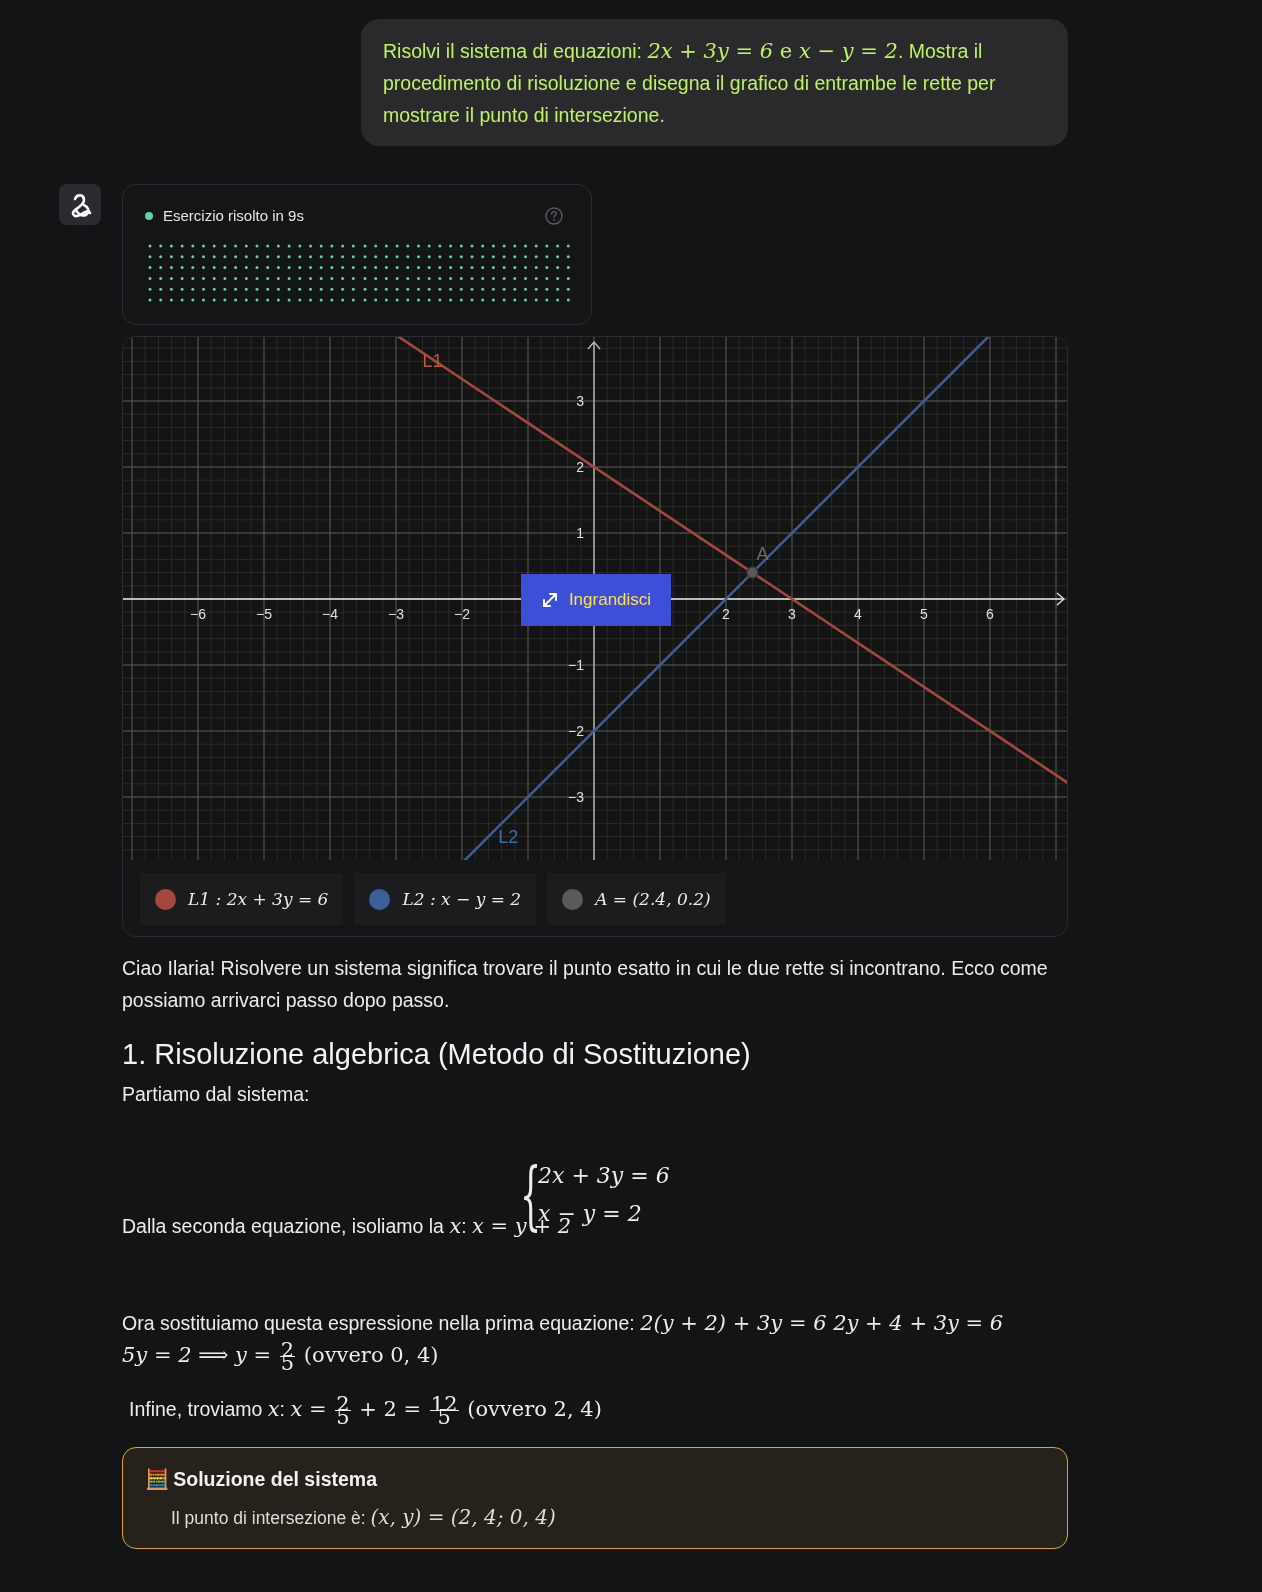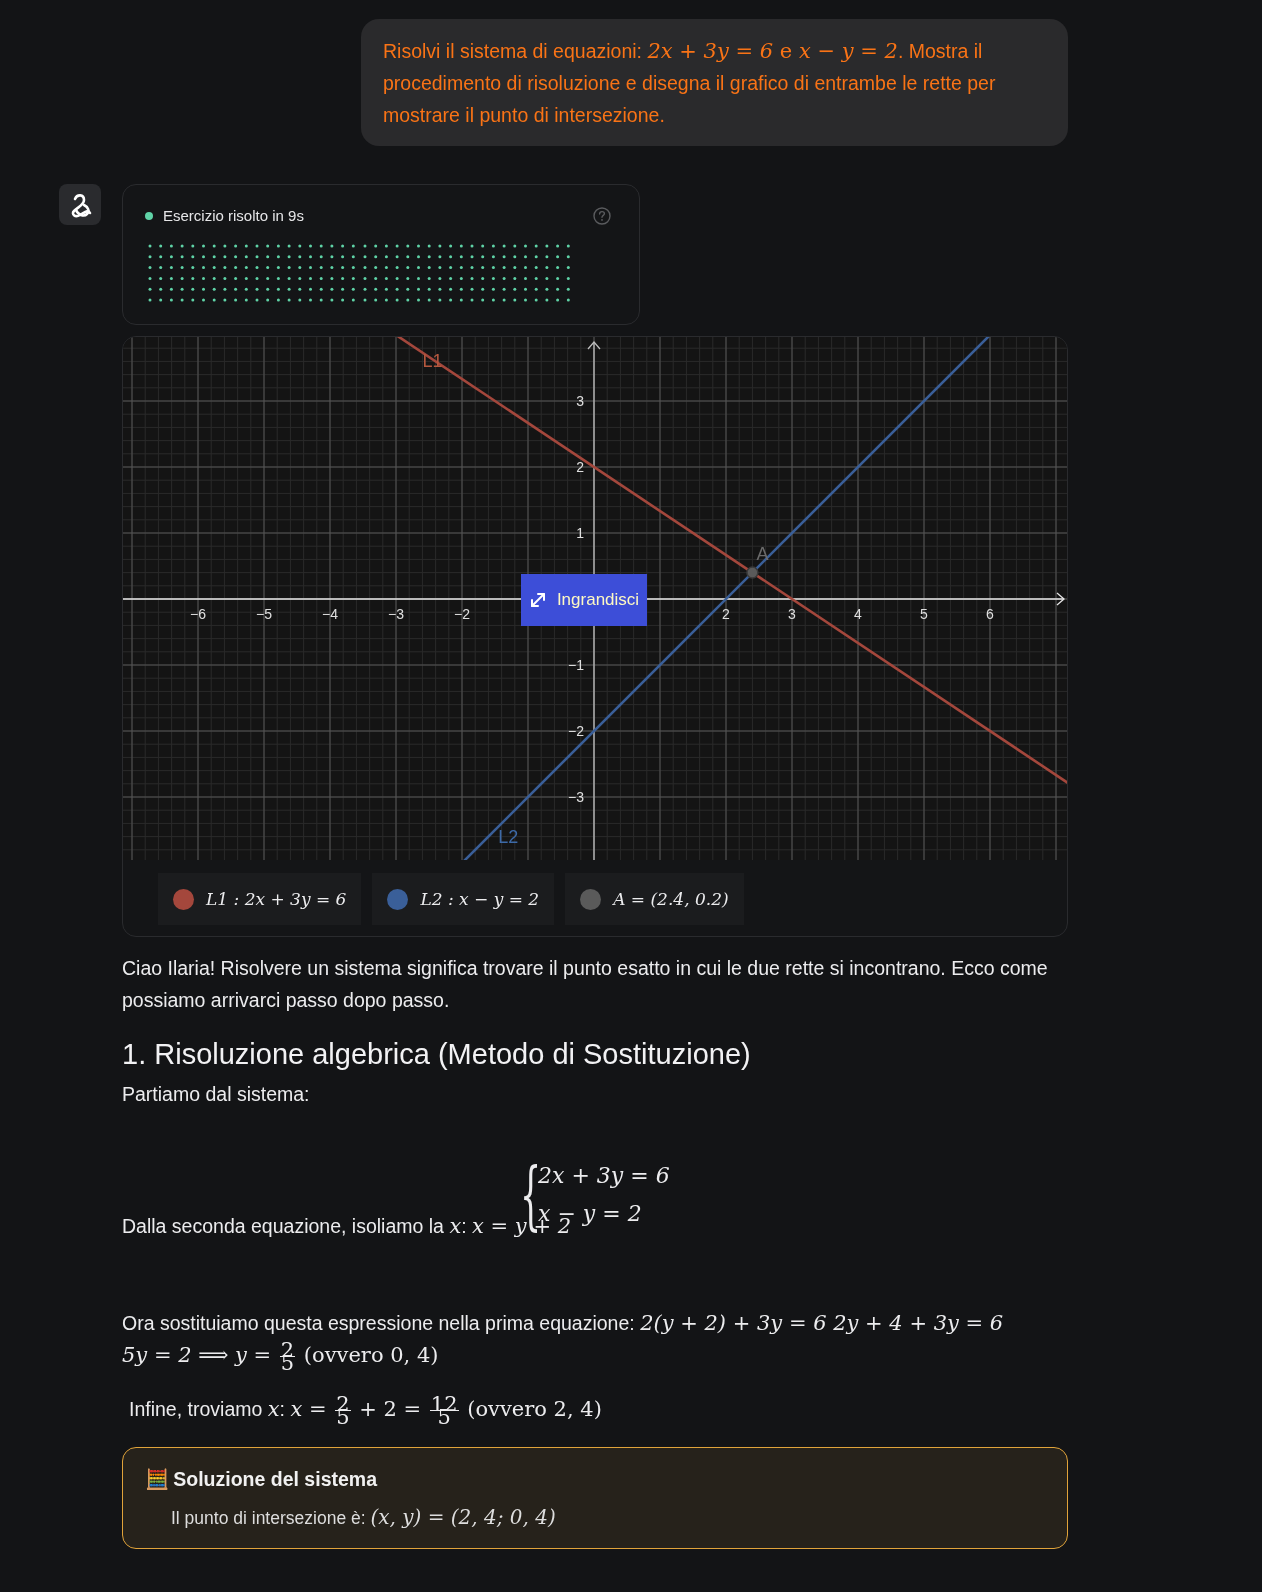--- a/index.html
+++ b/index.html
@@ -9,56 +9,56 @@
     font-family: "Liberation Sans", "DejaVu Sans", sans-serif;
     color: #e8e8ea;
   }
   .math { font-family: "DejaVu Serif", "Liberation Serif", serif; }
   .mi { font-style: italic; }
 
   
   .user-bubble {
     position: absolute; left: 361px; top: 19px; width: 707px; height: 127px;
     background: #2a2a2c; border-radius: 18px;
-    padding: 16px 22px; font-size: 19.5px; line-height: 32px; color: #f97316;
+    padding: 16px 22px; font-size: 19.5px; line-height: 32px; color: #bef264;
   }
   .user-bubble .math { font-size: 21px; }
 
   
   .avatar {
     position: absolute; left: 59px; top: 184px; width: 42px; height: 41px;
     background: #2a2b2e; border-radius: 8px;
     display: flex; align-items: center; justify-content: center;
   }
 
   
   .status-card {
-    position: absolute; left: 122px; top: 184px; width: 518px; height: 141px;
+    position: absolute; left: 122px; top: 184px; width: 470px; height: 141px;
     border: 1px solid #2a2b2e; border-radius: 14px; background: #141517; padding-left: 8px;
   }
   .status-row { position: absolute; left: 22px; top: 22px; display: flex; align-items: center; gap: 10px; }
   .status-dot { width: 8px; height: 8px; border-radius: 50%; background: #5fd3a7; }
   .status-text { font-size: 15px; color: #e6e6e8; }
   .help-icon { position: absolute; right: 27px; top: 21px; width: 20px; height: 20px; }
   .dot-grid { position: absolute; left: 24px; top: 58px; }
 
   
   .graph-card {
     position: absolute; left: 122px; top: 336px; width: 946px; height: 601px;
     border: 1px solid #2a2b2e; border-radius: 14px; background: #141517; overflow: hidden;
   }
   .graph-svg { position: absolute; left: 0; top: 0; }
   .zoom-btn {
-    position: absolute; left: 398px; top: 237px; width: 126px; height: 52px;
-    background: #3d4ed8; color: #fef9c3; border: none;
+    position: absolute; left: 398px; top: 237px; width: 150px; height: 52px;
+    background: #3d4ed8; color: #fde047; border: none;
     display: flex; align-items: center; justify-content: center; gap: 10px;
     font-size: 17px; cursor: pointer;
     font-family: "Liberation Sans", sans-serif;
   }
-  .legend { position: absolute; left: 35px; top: 536px; display: flex; gap: 11px; }
+  .legend { position: absolute; left: 17px; top: 536px; display: flex; gap: 11px; }
   .legend-item {
     height: 52px; background: #1b1c1e; display: flex; align-items: center;
     padding: 0 15px; gap: 12px; font-size: 17px; color: #ececee;
   }
   .legend-swatch { width: 21px; height: 21px; border-radius: 50%; }
 
   
   .body-text { position: absolute; left: 122px; font-size: 19.5px; line-height: 32px; color: #ececee; }
   .body-text .math { font-size: 21px; }
   .h1 { position: absolute; left: 122px; top: 1038px; font-size: 29px; font-weight: normal; color: #f2f2f4; }

